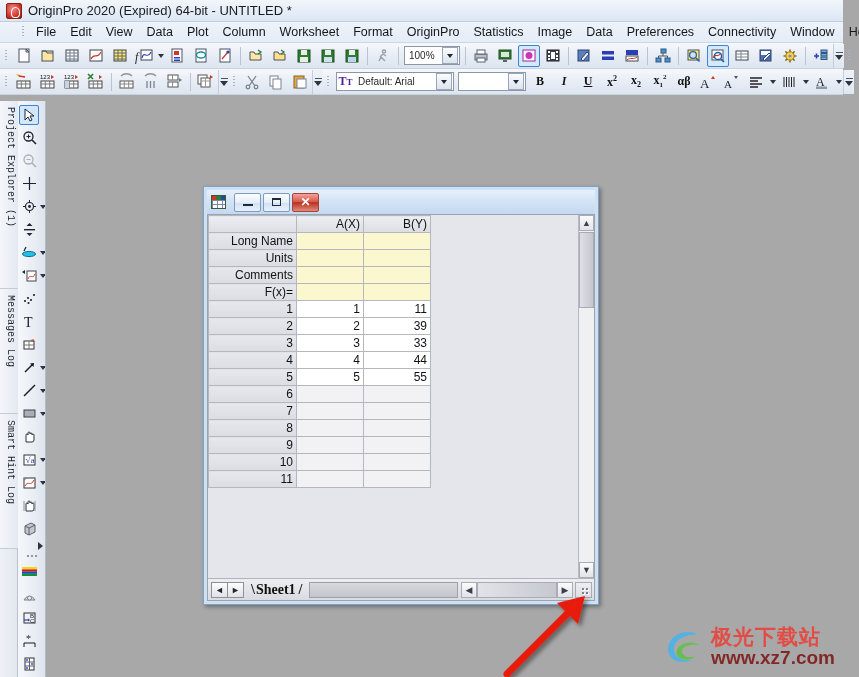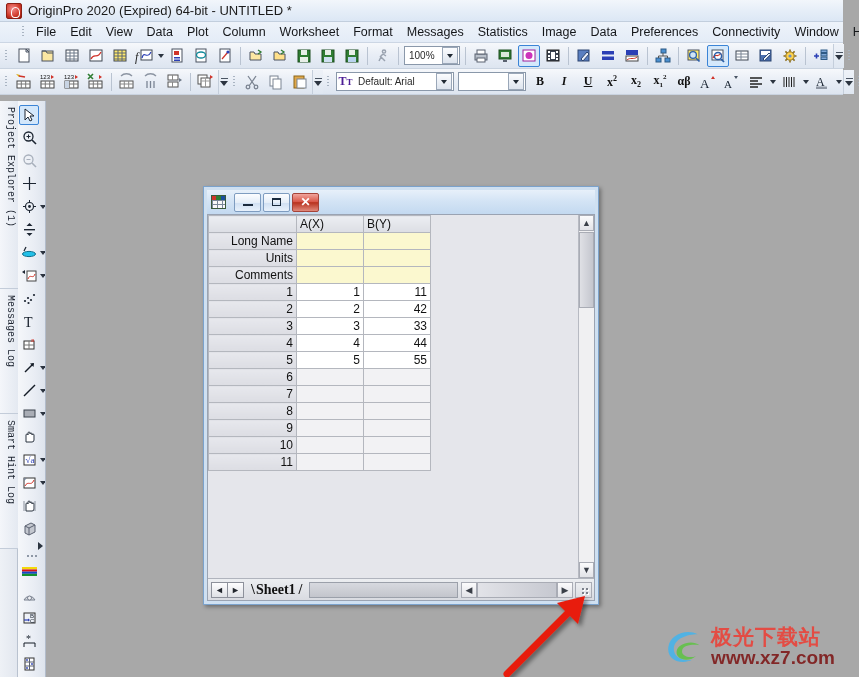--- a/index.html
+++ b/index.html
@@ -219,21 +219,21 @@
   .sheet-area { flex: 1; display: flex; overflow: hidden; position: relative; }
   .grid-wrap { flex: 1; overflow: hidden; background: #e5e6eb; }
 
   table.sheet { border-collapse: collapse; table-layout: fixed; }
   table.sheet th, table.sheet td {
     border: 1px solid #b4b7be; height: 17px; font-size: 12px; padding: 0 3px;
     font-family: "Liberation Sans", sans-serif; color: #111;
   }
   .col-hdr {
     background: linear-gradient(to bottom,#eceef2,#dcdee4);
-    text-align: left; font-weight: normal; color: #1a1a1a; height: 19px;
+    text-align: right; font-weight: normal; color: #1a1a1a; height: 19px;
   }
   .row-hdr {
     background: linear-gradient(to bottom,#e7e8ed,#dcdde3);
     text-align: right; width: 88px; color: #1a1a1a;
   }
   .meta-cell { background: #fbf8cf; }
   .data-cell { background: #ffffff; text-align: right; }
   .empty-cell { background: #f2f2f4; }
   .w-col { width: 67px; }
   .corner { width: 88px; background: linear-gradient(to bottom,#eceef2,#dcdee4); }
@@ -328,21 +328,21 @@
   <div class="menubar">
     <div class="grip"></div>
     <div class="menu-item">File</div>
     <div class="menu-item">Edit</div>
     <div class="menu-item">View</div>
     <div class="menu-item">Data</div>
     <div class="menu-item">Plot</div>
     <div class="menu-item">Column</div>
     <div class="menu-item">Worksheet</div>
     <div class="menu-item">Format</div>
-    <div class="menu-item">Messages</div>
+    <div class="menu-item">OriginPro</div>
     <div class="menu-item">Statistics</div>
     <div class="menu-item">Image</div>
     <div class="menu-item">Data</div>
     <div class="menu-item">Preferences</div>
     <div class="menu-item">Connectivity</div>
     <div class="menu-item">Window</div>
     <div class="menu-item">Help</div>
   </div>
 
   <div class="toolbar">
@@ -1069,30 +1069,35 @@
                 <tr>
                   <td class="row-hdr">Units</td>
                   <td class="meta-cell"></td>
                   <td class="meta-cell"></td>
                 </tr>
                 <tr>
                   <td class="row-hdr">Comments</td>
                   <td class="meta-cell"></td>
                   <td class="meta-cell"></td>
                 </tr>
+                <tr>
+                  <td class="row-hdr">F(x)=</td>
+                  <td class="meta-cell"></td>
+                  <td class="meta-cell"></td>
+                </tr>
 
                 <tr>
                   <td class="row-hdr">1</td>
                   <td class="data-cell">1</td>
                   <td class="data-cell">11</td>
                 </tr>
                 <tr>
                   <td class="row-hdr">2</td>
                   <td class="data-cell">2</td>
-                  <td class="data-cell">42</td>
+                  <td class="data-cell">39</td>
                 </tr>
                 <tr>
                   <td class="row-hdr">3</td>
                   <td class="data-cell">3</td>
                   <td class="data-cell">33</td>
                 </tr>
                 <tr>
                   <td class="row-hdr">4</td>
                   <td class="data-cell">4</td>
                   <td class="data-cell">44</td>

